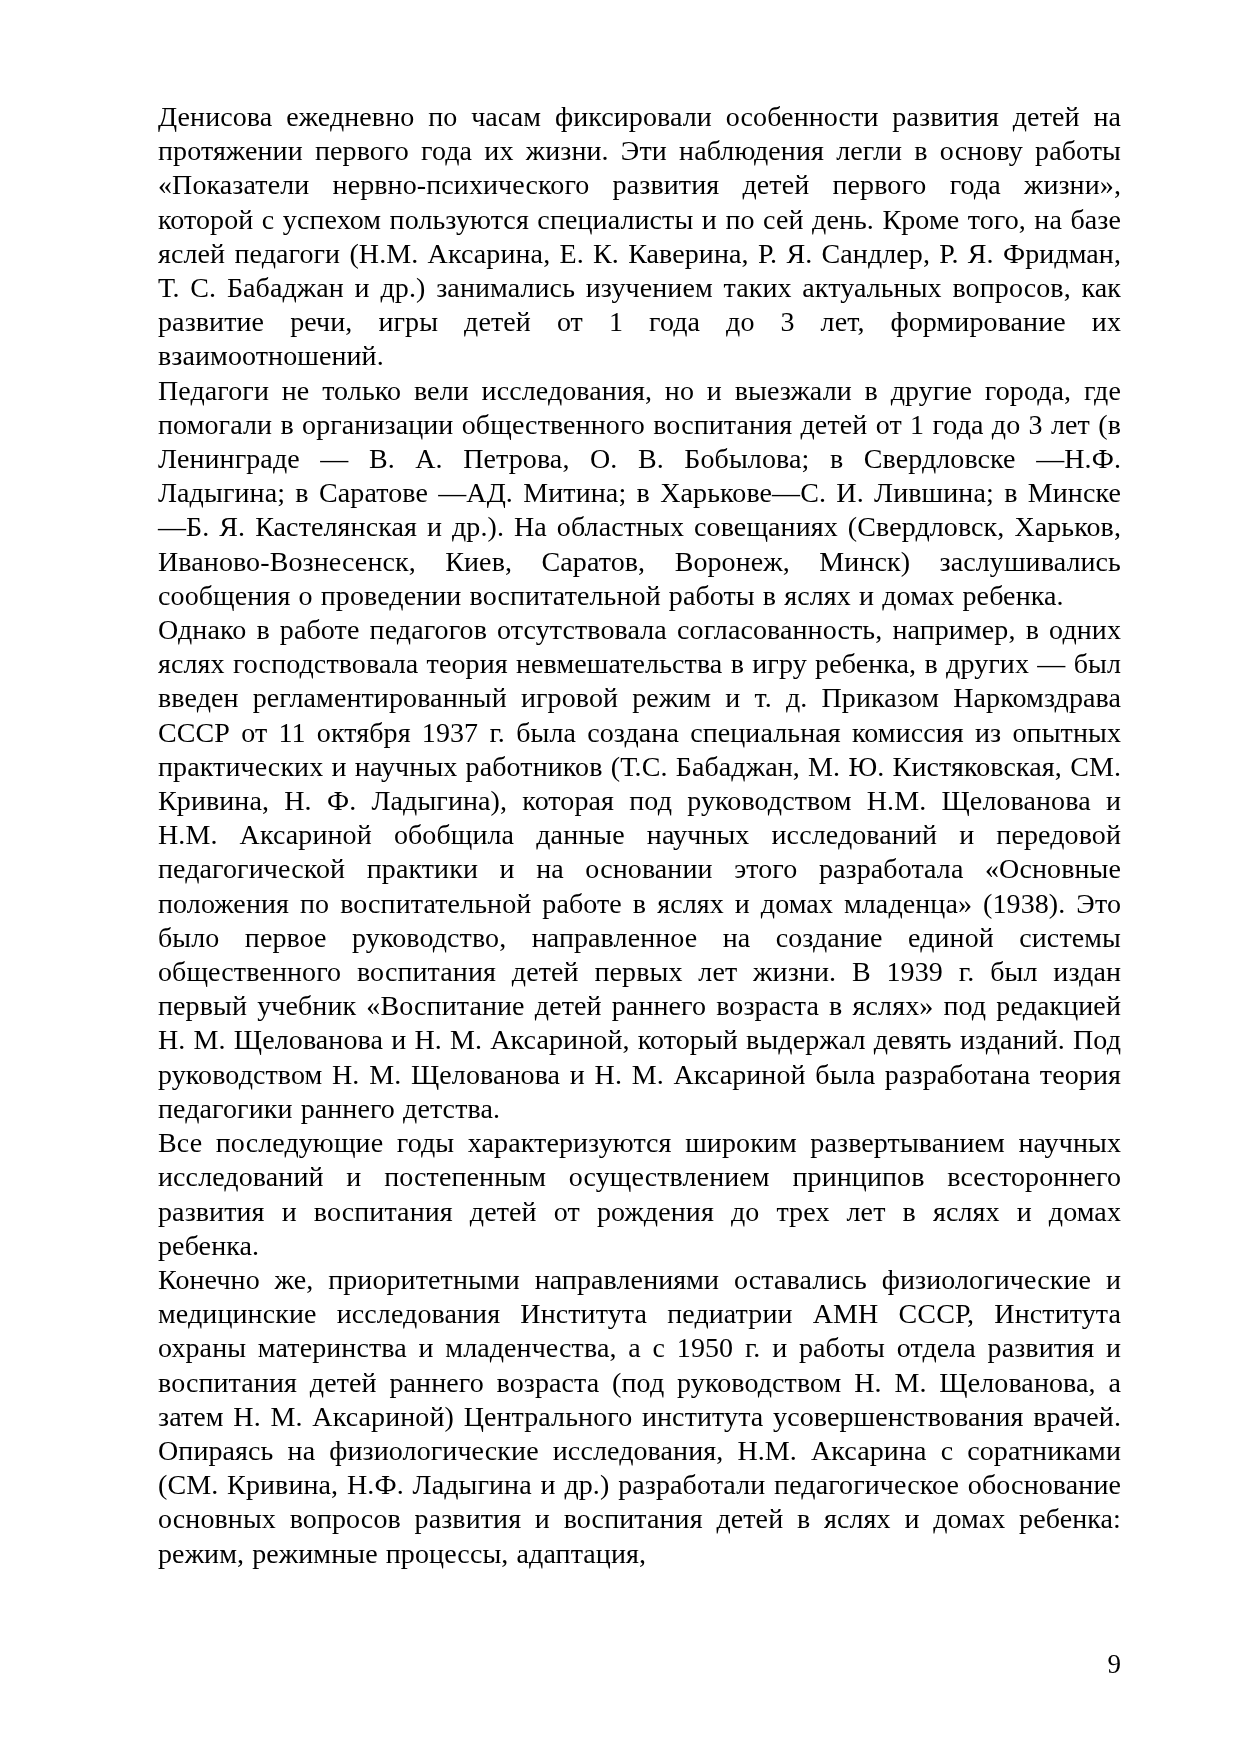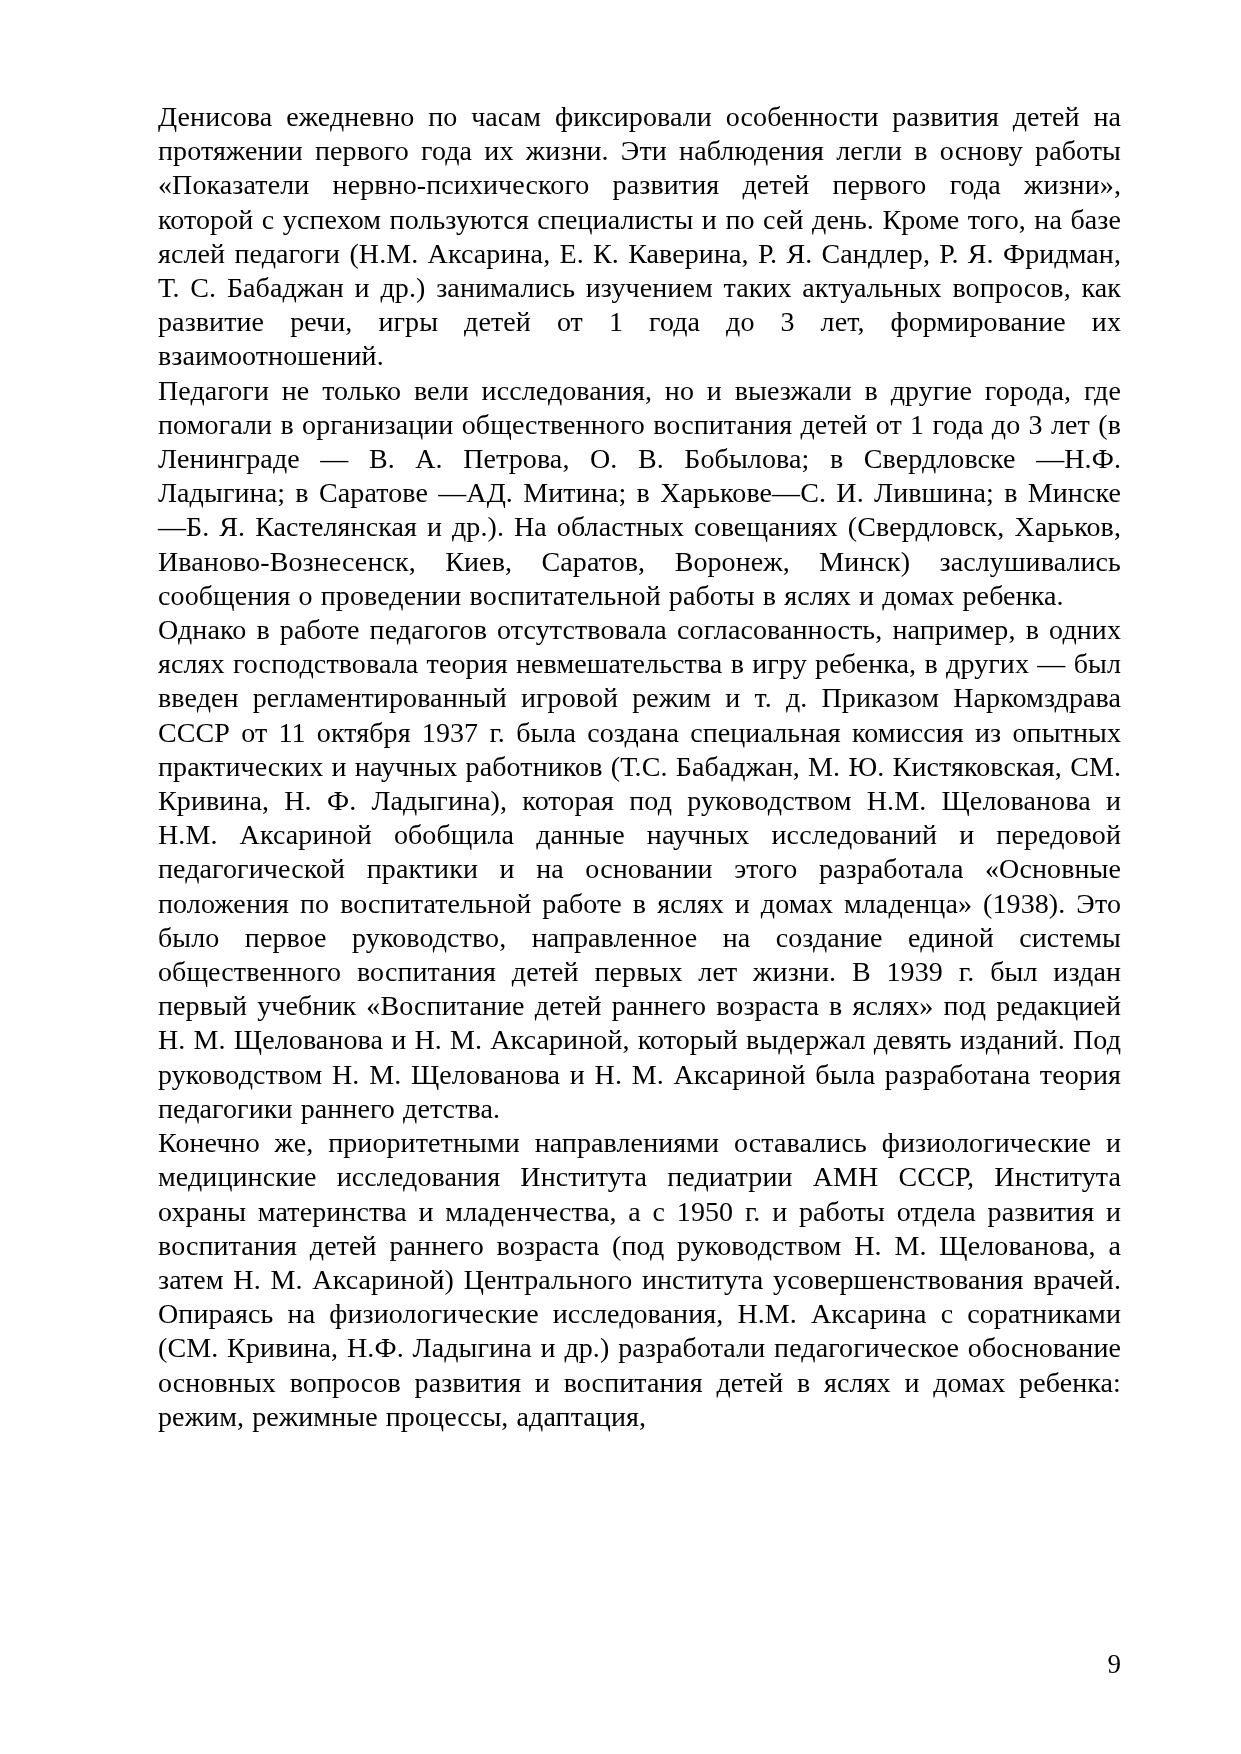--- a/index.html
+++ b/index.html
@@ -44,16 +44,17 @@
   }
 </style>
 </head>
 <body>
 
 <div class="page">
   <div class="content">
     <p class="para">Денисова ежедневно по часам фиксировали особенности развития детей на протяжении первого года их жизни. Эти наблюдения легли в основу работы «Показатели нервно-психического развития детей первого года жизни», которой с успехом пользуются специалисты и по сей день. Кроме того, на базе яслей педагоги (Н.М. Аксарина, Е. К. Каверина, Р. Я. Сандлер, Р. Я. Фридман, Т. С. Бабаджан и др.) занимались изучением таких актуальных вопросов, как развитие речи, игры детей от 1 года до 3 лет, формирование их взаимоотношений.</p>
     <p class="para">Педагоги не только вели исследования, но и выезжали в другие города, где помогали в организации общественного воспитания детей от 1 года до 3 лет (в Ленинграде — В. А. Петрова, О. В. Бобылова; в Свердловске —Н.Ф. Ладыгина; в Саратове —АД. Митина; в Харькове—С. И. Лившина; в Минске —Б. Я. Кастелянская и др.). На областных совещаниях (Свердловск, Харьков, Иваново-Вознесенск, Киев, Саратов, Воронеж, Минск) заслушивались сообщения о проведении воспитательной работы в яслях и домах ребенка.</p>
     <p class="para">Однако в работе педагогов отсутствовала согласованность, например, в одних яслях господствовала теория невмешательства в игру ребенка, в других — был введен регламентированный игровой режим и т. д. Приказом Наркомздрава СССР от 11 октября 1937 г. была создана специальная комиссия из опытных практических и научных работников (Т.С. Бабаджан, М. Ю. Кистяковская, СМ. Кривина, Н. Ф. Ладыгина), которая под руководством Н.М. Щелованова и Н.М. Аксариной обобщила данные научных исследований и передовой педагогической практики и на основании этого разработала «Основные положения по воспитательной работе в яслях и домах младенца» (1938). Это было первое руководство, направленное на создание единой системы общественного воспитания детей первых лет жизни. В 1939 г. был издан первый учебник «Воспитание детей раннего возраста в яслях» под редакцией Н. М. Щелованова и Н. М. Аксариной, который выдержал девять изданий. Под руководством Н. М. Щелованова и Н. М. Аксариной была разработана теория педагогики раннего детства.</p>
+    <p class="para">Все последующие годы характеризуются широким развертыванием научных исследований и постепенным осуществлением принципов всестороннего развития и воспитания детей от рождения до трех лет в яслях и домах ребенка.</p>
     <p class="para">Конечно же, приоритетными направлениями оставались физиологические и медицинские исследования Института педиатрии АМН СССР, Института охраны материнства и младенчества, а с 1950 г. и работы отдела развития и воспитания детей раннего возраста (под руководством Н. М. Щелованова, а затем Н. М. Аксариной) Центрального института усовершенствования врачей. Опираясь на физиологические исследования, Н.М. Аксарина с соратниками (СМ. Кривина, Н.Ф. Ладыгина и др.) разработали педагогическое обоснование основных вопросов развития и воспитания детей в яслях и домах ребенка: режим, режимные процессы, адаптация,</p>
   </div>
   <div class="page-number">9</div>
 </div>
 
 </body></html>

